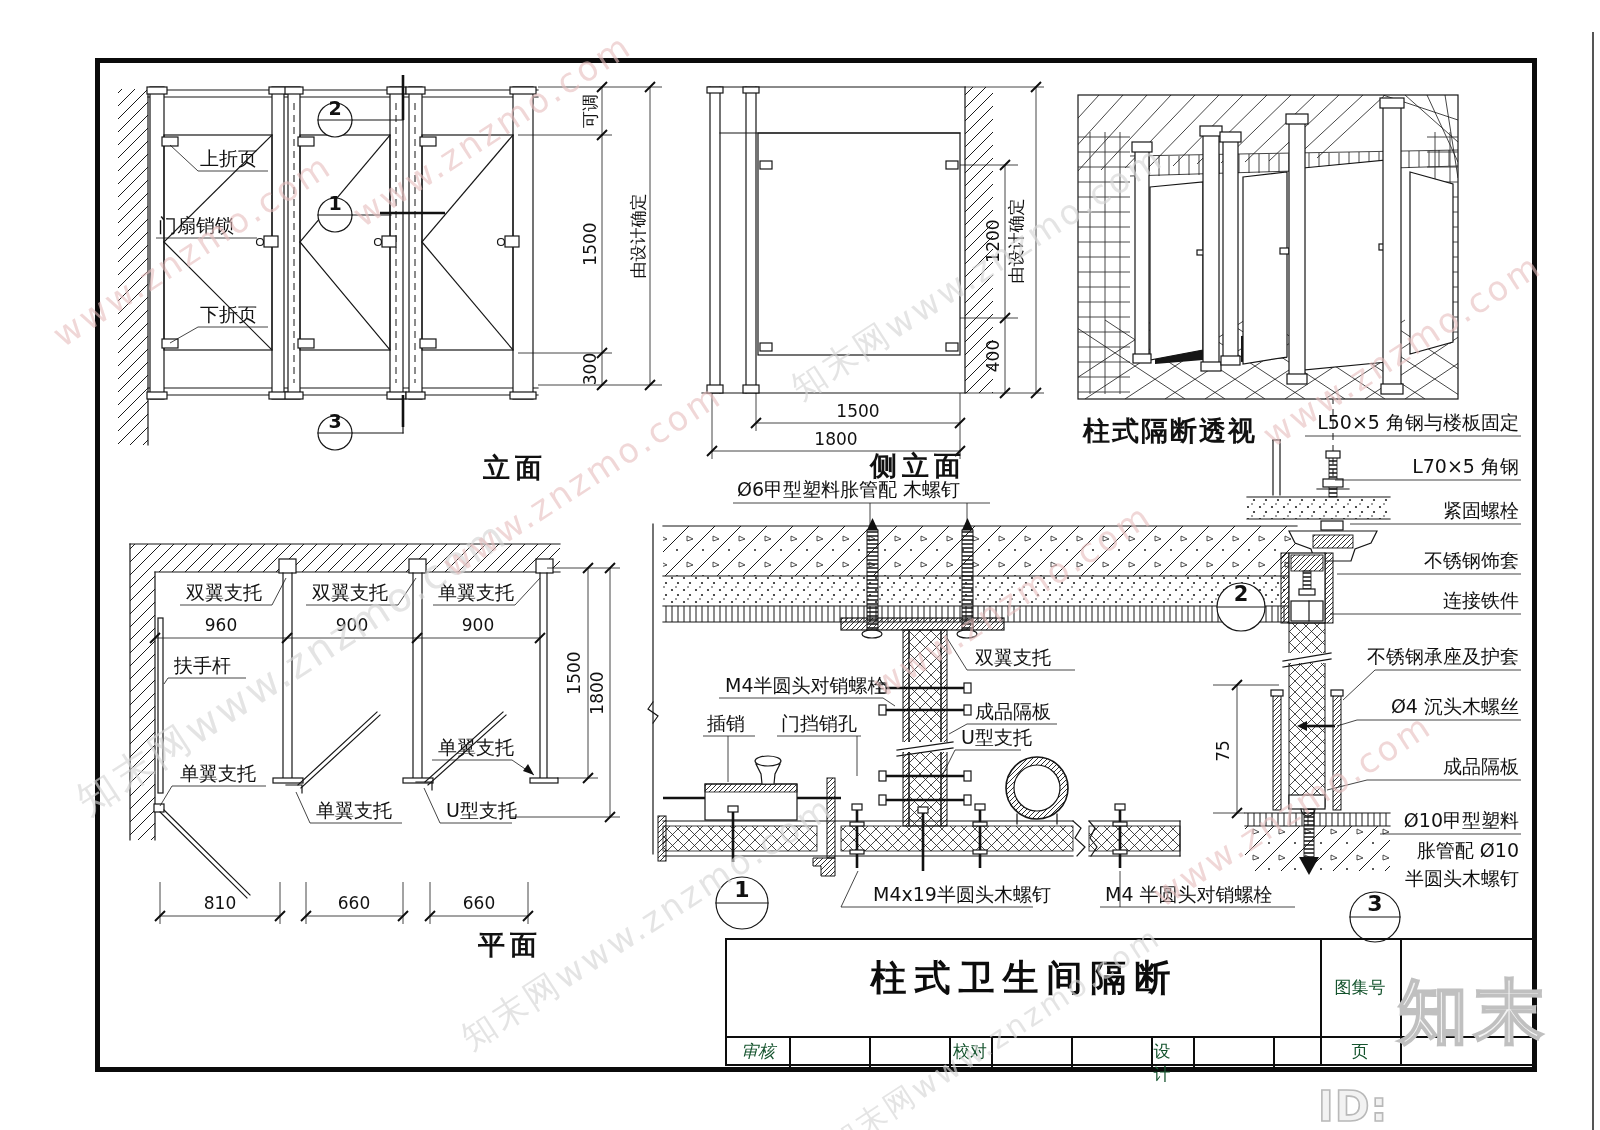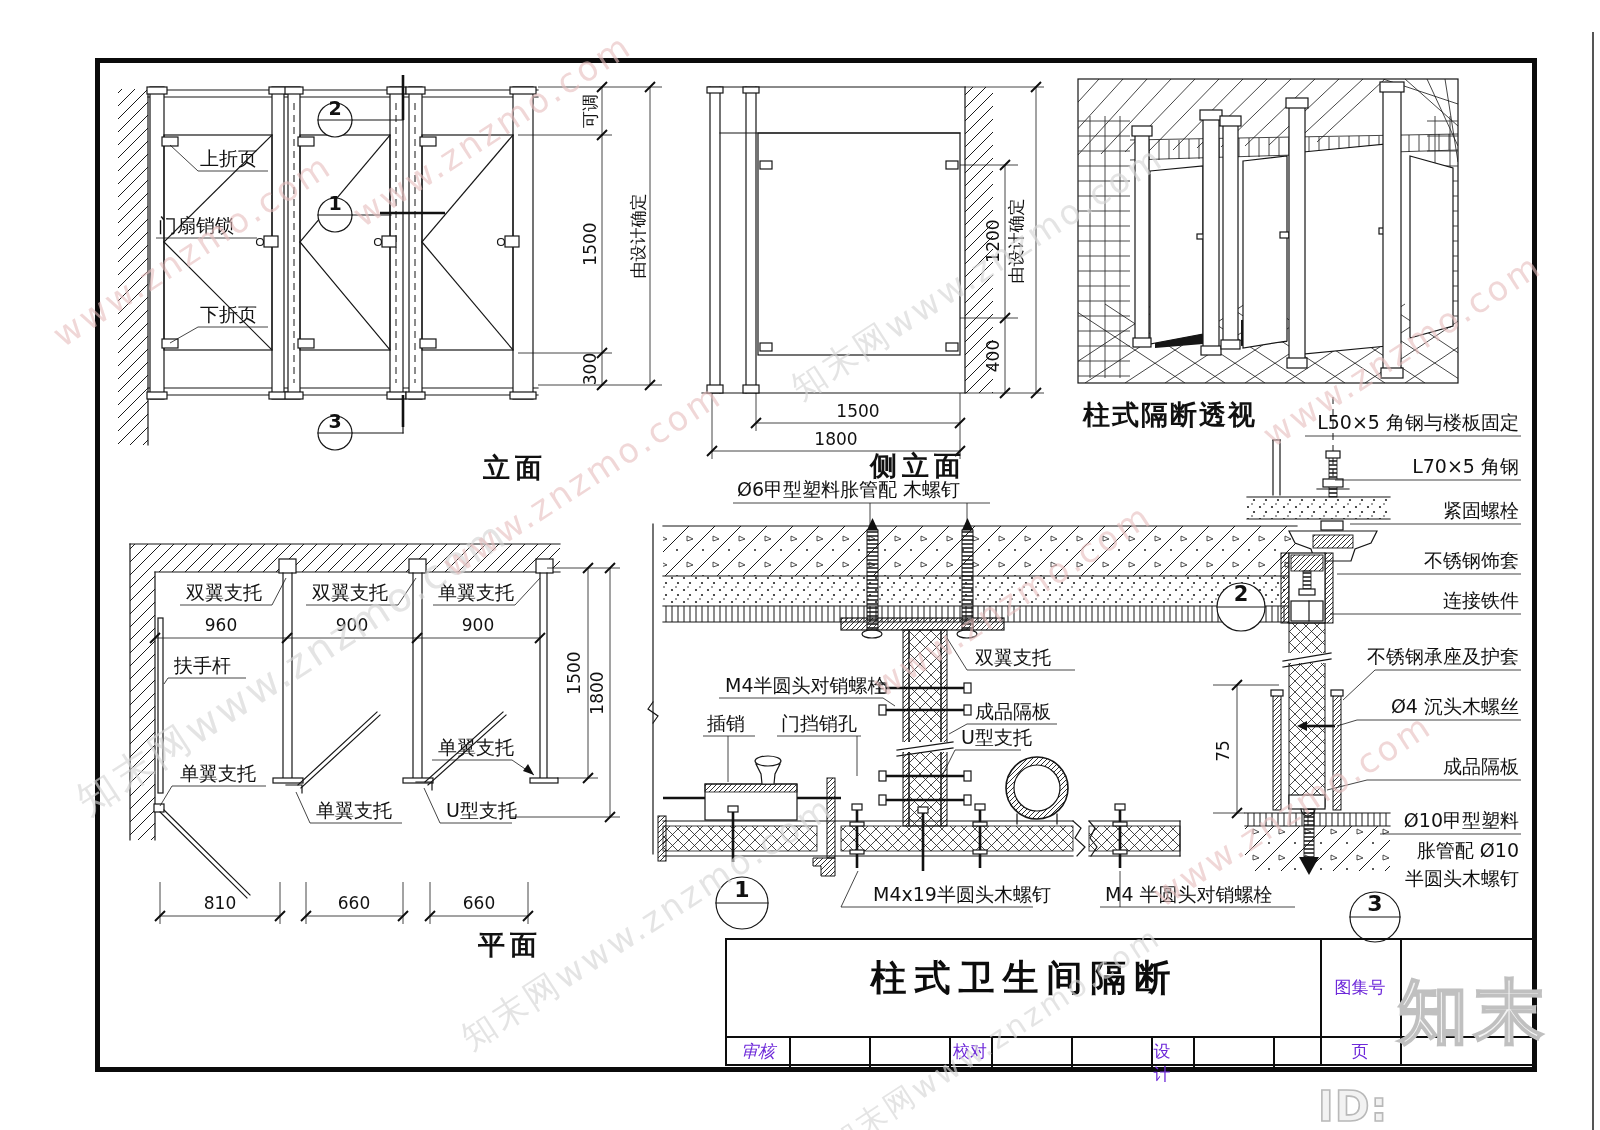--- a/index.html
+++ b/index.html
@@ -21,21 +21,21 @@
   .dim{font-size:17px;}
   .vtitle{font-size:27px;font-weight:600;letter-spacing:5px;}
   .cn{font-size:19px;text-anchor:middle;font-weight:600;}
   .note{position:absolute;left:142px;top:1008px;font-size:21px;color:#101010;z-index:3;letter-spacing:1px;}
   
   .tblock{position:absolute;left:725px;top:938px;width:812px;height:128px;border:2.5px solid #0d0d0d;z-index:3;box-sizing:border-box;}
   .tb-hline{position:absolute;left:0;top:96px;width:100%;height:2px;background:#0d0d0d;}
   .tb-v{position:absolute;top:0;width:2px;height:100%;background:#0d0d0d;}
   .tb-vb{position:absolute;top:96px;width:1.5px;height:32px;background:#0d0d0d;}
   .tb-title{position:absolute;left:0;top:14px;width:595px;text-align:center;font-size:36px;color:#0c0c0c;letter-spacing:8px;font-weight:600;}
-  .tb-cell{position:absolute;font-size:17px;color:#6d28d9;}
+  .tb-cell{position:absolute;font-size:17px;color:#14532d;}
   .wm{position:absolute;z-index:4;transform:rotate(-33deg);font-size:34px;letter-spacing:3px;white-space:nowrap;pointer-events:none;}
   .wm-pink{color:#e7bdbd;opacity:.6;}
   .wm-gray{color:#d7d7d7;opacity:.65;}
   .brand-logo{position:absolute;left:1398px;top:966px;font-size:70px;font-weight:700;z-index:5;
       color:#f4f4f4;-webkit-text-stroke:1.6px #c0c0c0;letter-spacing:6px;text-align:right;}
   .id-text{position:absolute;left:1318px;top:1082px;font-size:42px;font-weight:700;z-index:5;
       color:#f2f2f2;-webkit-text-stroke:1.6px #b9b9b9;letter-spacing:1px;}
 </style>
 </head>
 <body>
@@ -258,21 +258,21 @@
       <text class="dim" x="198" y="342" text-anchor="middle">1500</text>
       <line class="tn" x1="52" y1="376" x2="300" y2="376"></line>
       <line class="tick" x1="47" y1="381" x2="57" y2="371"></line>
           <line class="tick" x1="295" y1="381" x2="305" y2="371"></line>
       <text class="dim" x="176" y="370" text-anchor="middle">1800</text>
     </g>
     <text class="vtitle" x="258" y="400" text-anchor="middle">侧立面</text>
   </svg>
   </div>
 
-  <div class="view" style="left:1075px;top:76px;">
+  <div class="view" style="left:1075px;top:92px;">
   <svg width="390" height="362" viewBox="0 0 390 362">
     <defs>
           <clipPath id="perclip">
             <rect x="3" y="3" width="380" height="304"></rect>
           </clipPath>
         </defs>
     <rect class="ln" x="3" y="3" width="380" height="304" stroke-width="2"></rect>
     <g clip-path="url(#perclip)">
       <g class="tn">
         <line x1="0" y1="3" x2="-70" y2="80"></line>

